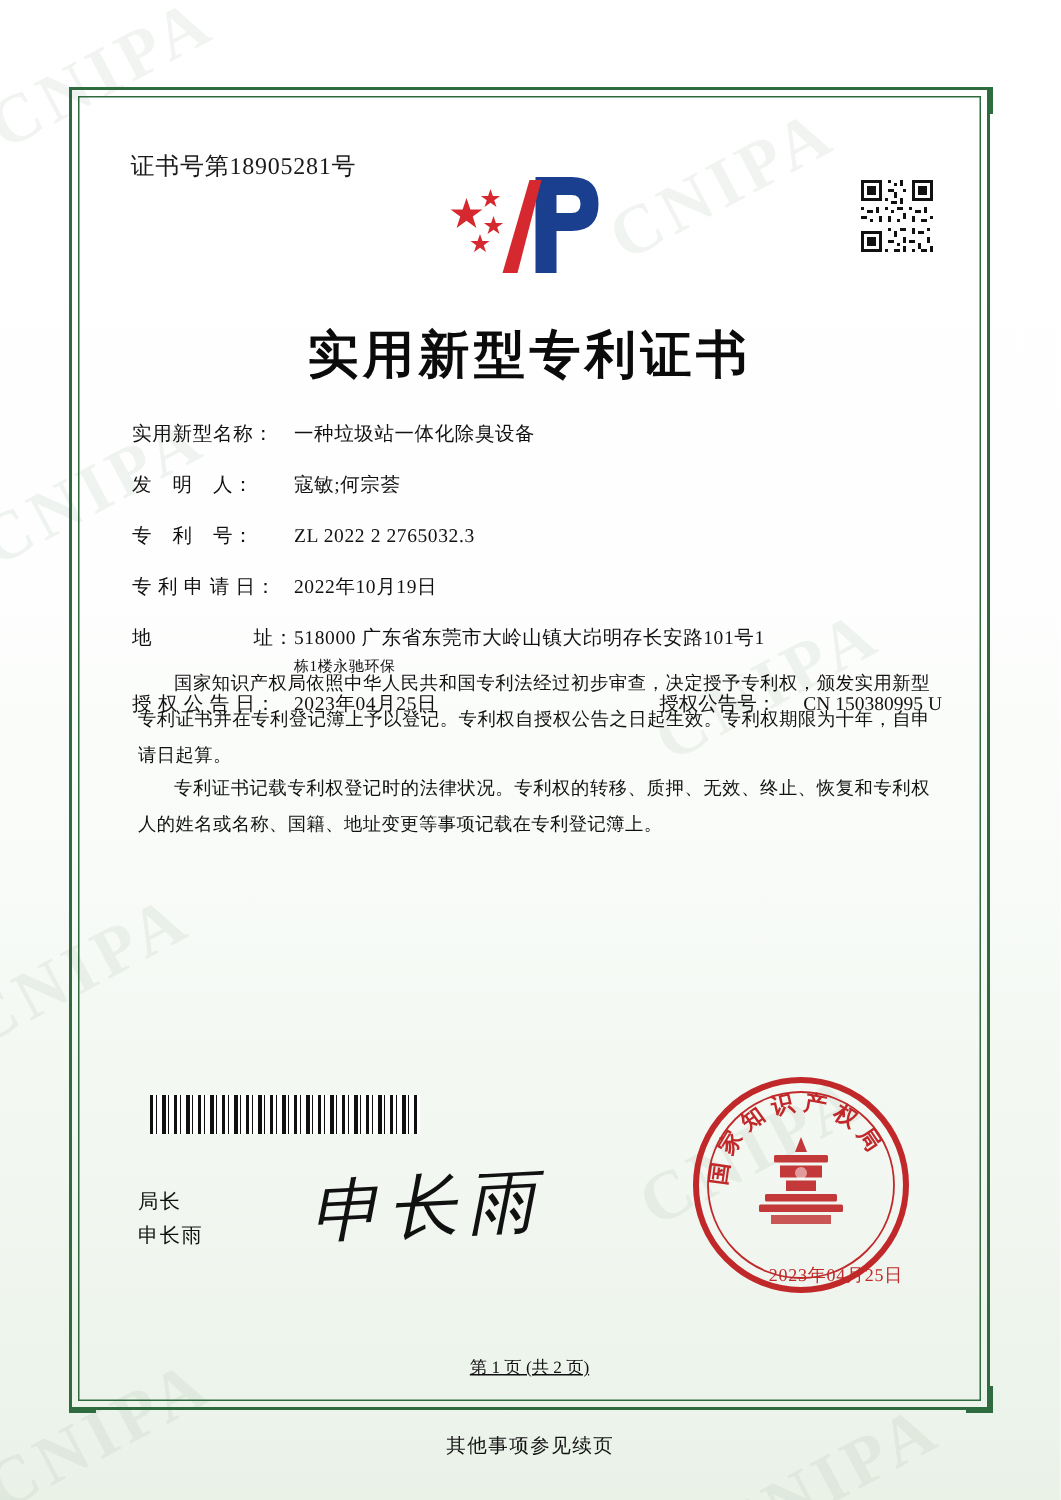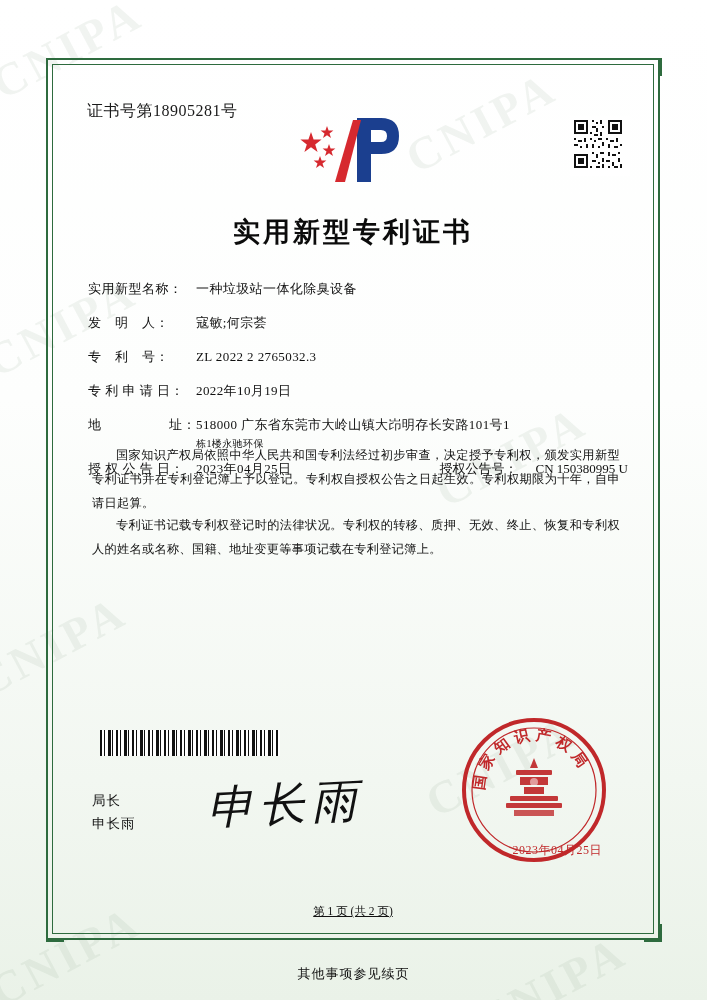--- a/index.html
+++ b/index.html
@@ -110,21 +110,21 @@
     background: #fff;
     padding: 2px;
   }
 
   .title {
     position: absolute;
     left: 0;
     top: 150px;
     width: 602px;
     text-align: center;
-    font-size: 27px;
+    font-size: 34px;
     font-weight: 700;
     letter-spacing: 3px;
     color: #0b0b0b;
     font-family: "Liberation Serif", "DejaVu Serif", serif;
   }
 
   .fields {
     position: absolute;
     left: 36px;
     top: 216px;
@@ -243,21 +243,20 @@
 
   .footer-note {
     position: absolute;
     left: 0;
     top: 955px;
     width: 707px;
     text-align: center;
     font-size: 13px;
     color: #111;
     letter-spacing: 1px;
-    margin-top: 10px;
   }
 </style>
 </head>
 <body>
 
 <div class="page">
 
   <div class="wm wm1">CNIPA</div>
   <div class="wm wm2">CNIPA</div>
   <div class="wm wm3">CNIPA</div>

